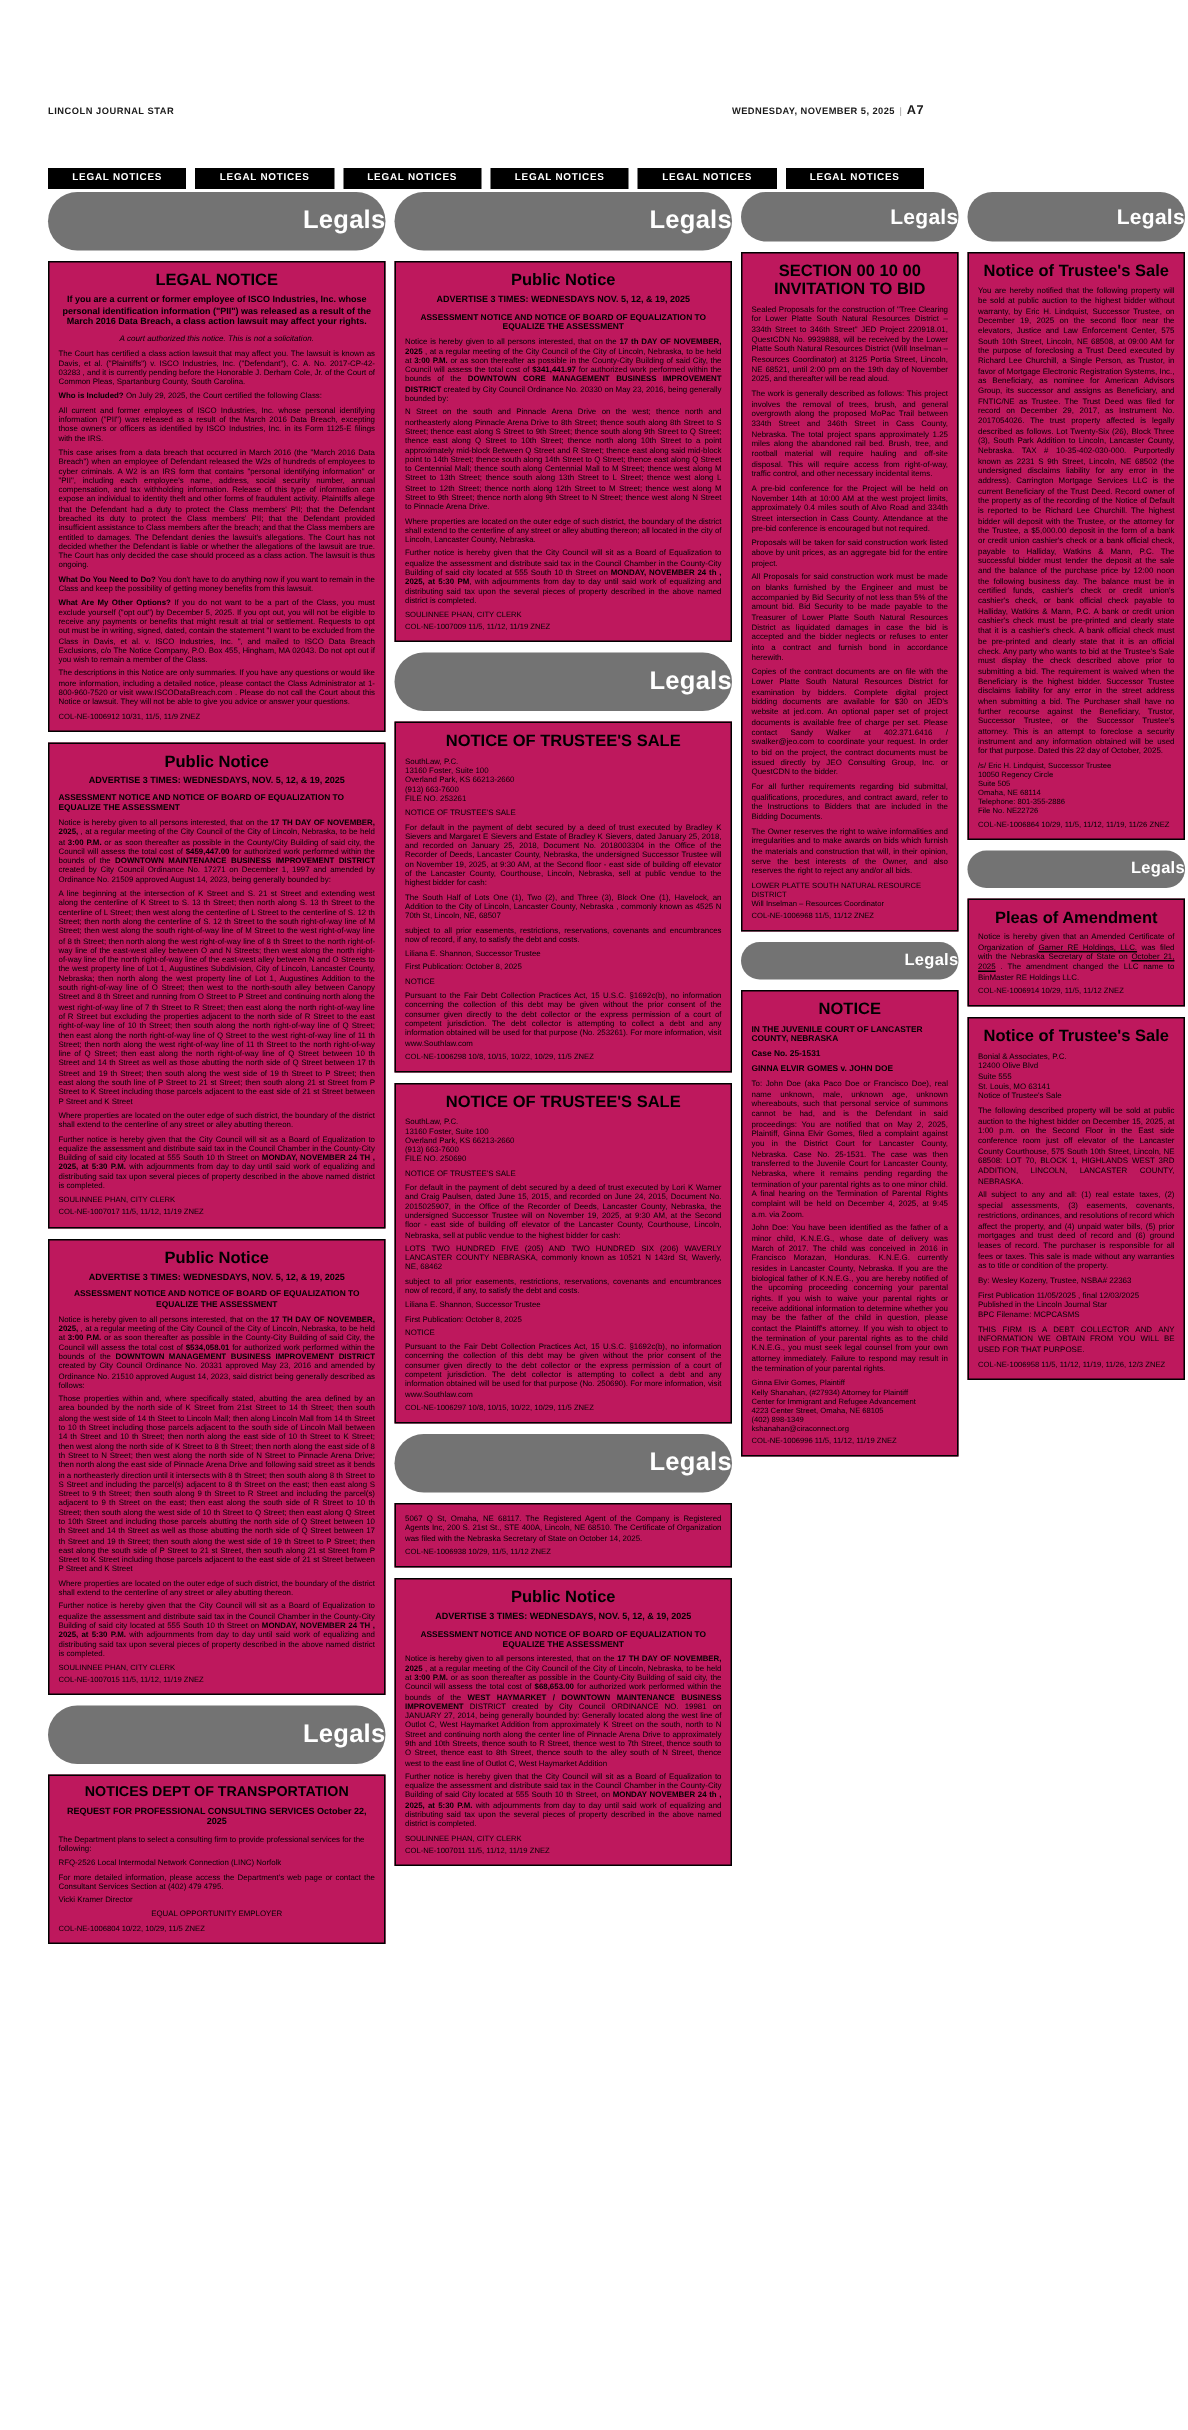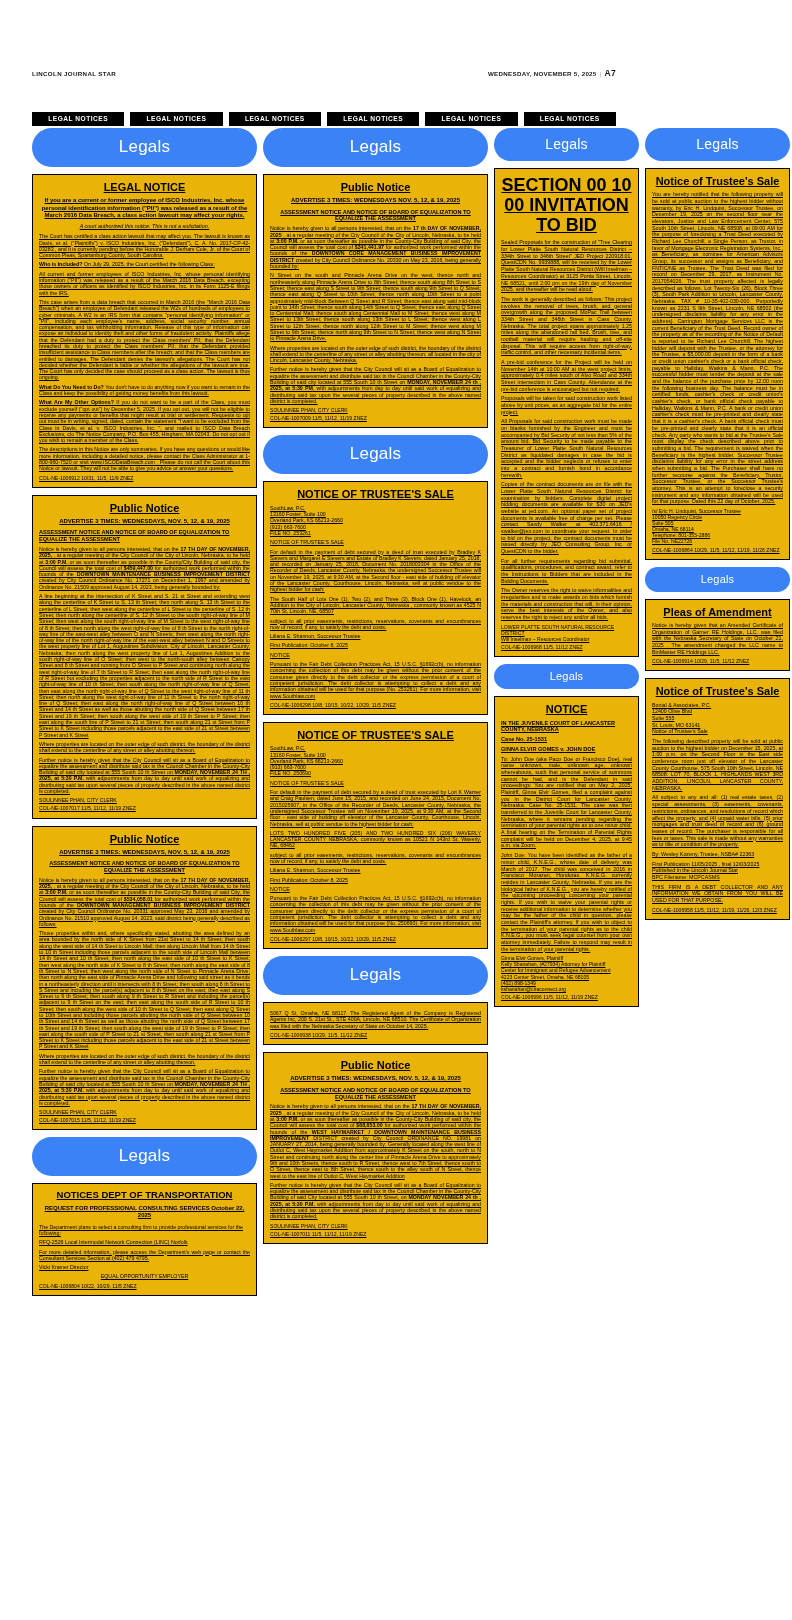--- a/index.html
+++ b/index.html
@@ -49,45 +49,44 @@
   .cols {
     position: absolute; top: 128px; left: 32px; right: 32px; bottom: 14px;
     display: flex; gap: 6px;
   }
   .col { display: flex; flex-direction: column; gap: 7px; }
   .col.wide { flex: 0 0 225px; }
   .col.narrow { flex: 0 0 145px; }
 
   
   .legals-banner {
-    background: #3b82f6; color: #fff;
+    background: #737373; color: #fff;
     border-radius: 22px;
-    text-align: center;
-    font-weight: 400;
+    text-align: right;
+    font-weight: 700;
     padding: 9px 0 10px;
     font-size: 17px;
     letter-spacing: 0.2px;
   }
   .legals-banner.small { font-size: 11px; padding: 6px 0 7px; border-radius: 16px; }
   .legals-banner.mid   { font-size: 14px; padding: 8px 0 9px; border-radius: 19px; }
 
   
   .notice {
     border: 1px solid #000;
     padding: 5px 6px 6px;
-    background: #eab308;
-    text-decoration: underline;
+    background: #be185d;
   }
 
   .n-title {
     text-align: center; font-weight: 700;
     font-size: 11px; line-height: 1.12;
     margin: 1px 0 4px;
   }
-  .n-title.lg { font-size: 18px; }
+  .n-title.lg { font-size: 11px; }
   .n-title.sm { font-size: 9.5px; }
 
   .n-sub {
     text-align: center; font-weight: 700;
     font-size: 6px; line-height: 1.22; margin: 0 0 4px;
   }
   .n-head {
     font-weight: 700; font-size: 5.6px; line-height: 1.22;
     margin: 0 0 3px;
   }

